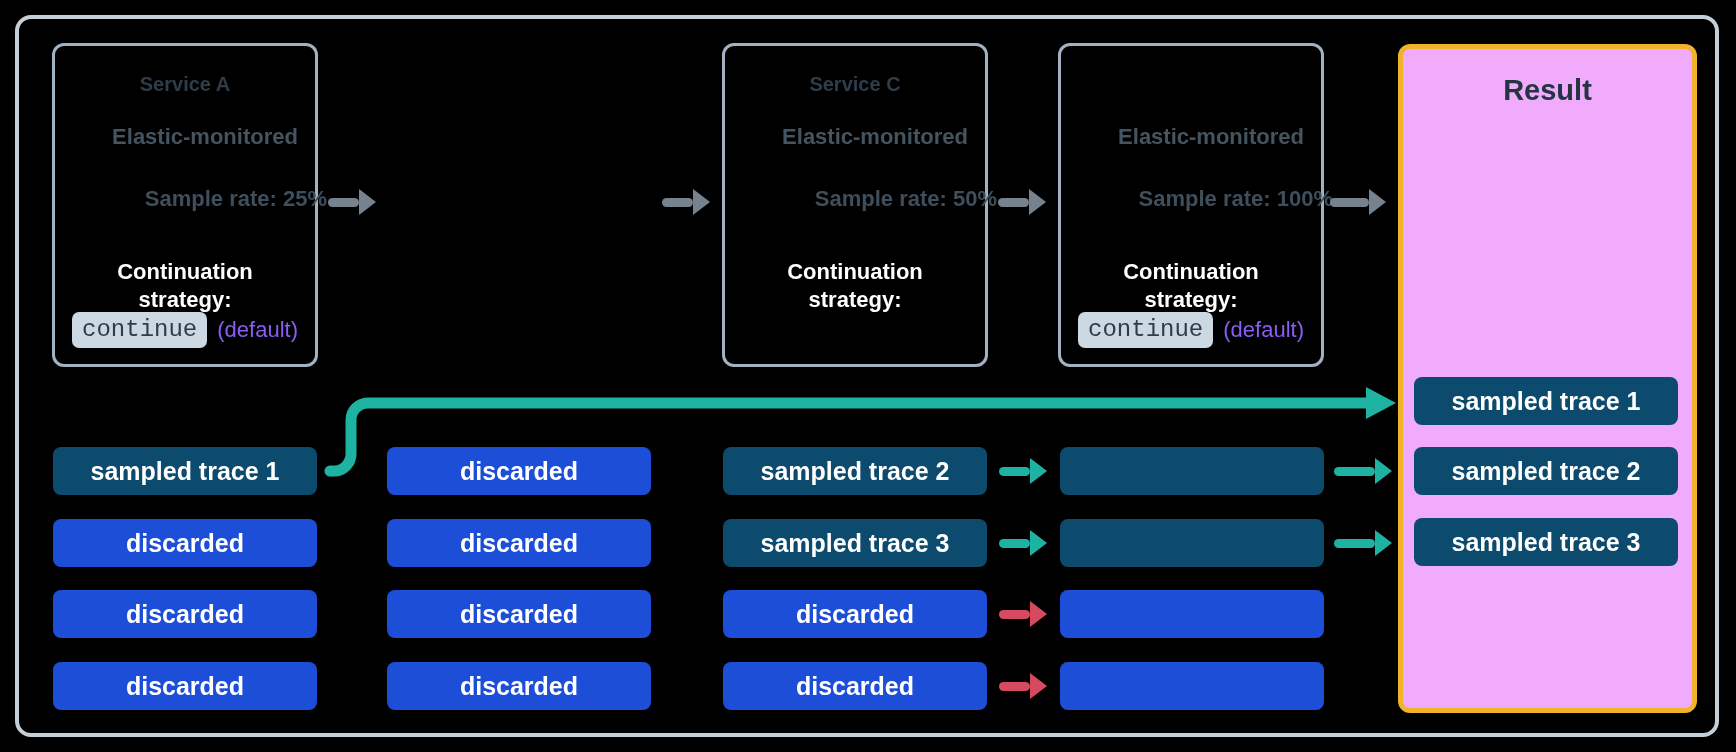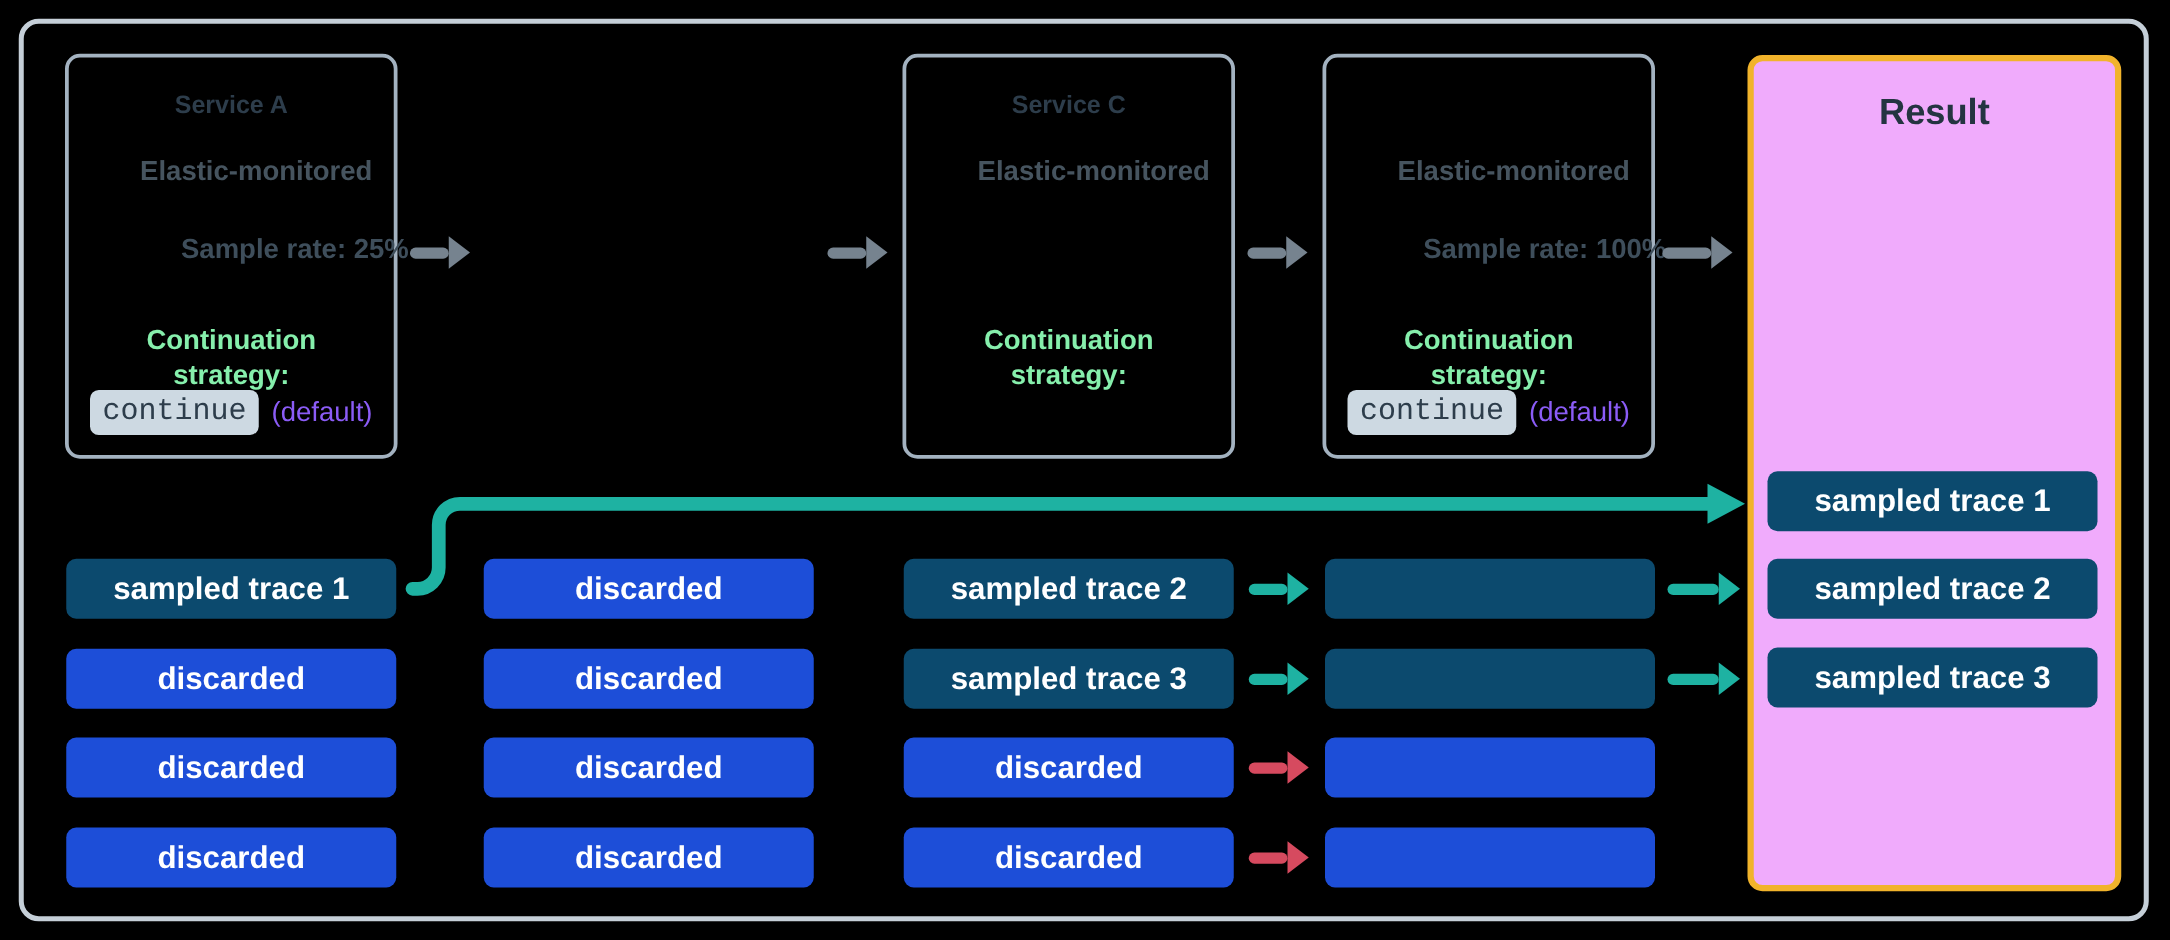--- a/index.html
+++ b/index.html
@@ -17,21 +17,21 @@
     position:absolute;top:43px;width:266px;height:324px;box-sizing:border-box;
     border:3px solid #a3b2c0;border-radius:12px;background:transparent;
   }
   .svc .title{position:absolute;top:27px;left:0;width:100%;margin:0;text-align:center;
     font-size:20px;font-weight:bold;color:#2d3d4b;}
   .svc .sub{position:absolute;top:78px;left:0;width:100%;margin:0;text-align:center;
     font-size:22px;font-weight:bold;color:#46545f;padding-left:20px;}
   .svc .rate{position:absolute;top:128px;left:0;width:100%;margin:12px;text-align:right;
     font-size:22px;font-weight:bold;color:#3e4e5b;}
   .svc .cont{position:absolute;top:212px;left:0;width:100%;margin:0;text-align:center;
-    font-size:22px;font-weight:bold;color:#86efac;line-height:28px;}
+    font-size:22px;font-weight:bold;color:#ffffff;line-height:28px;}
   .svc .badge-row{position:absolute;top:266px;left:0;width:100%;display:flex;
     justify-content:center;align-items:center;gap:10px;}
   .badge{
     background:#cdd9e2;color:#2d3d4b;border-radius:7px;padding:4px 10px 5px 10px;
     font-family:"Liberation Mono", monospace;font-size:24px;font-weight:normal;white-space:nowrap;
   }
   .default-note{font-size:22px;font-weight:normal;color:#8b5cf6;white-space:nowrap;}
   .default-note:empty{display:none;}
   
   .result{
@@ -76,20 +76,21 @@
     <div class="badge-row">
       <code class="badge">continue</code>
       <span class="default-note">(default)</span>
     </div>
   </section>
 
 
   <section class="svc" style="left:722px;">
     <h2 class="title">Service C</h2>
     <p class="sub">Elastic-monitored</p>
+    <p class="rate">Sample rate: 50%</p>
     <p class="cont">
       <span>Continuation</span><br>
       <span>strategy:</span>
     </p>
   </section>
 
   <section class="svc" style="left:1058px;">
     <p class="sub">Elastic-monitored</p>
     <p class="rate">Sample rate: 100%</p>
     <p class="cont">

